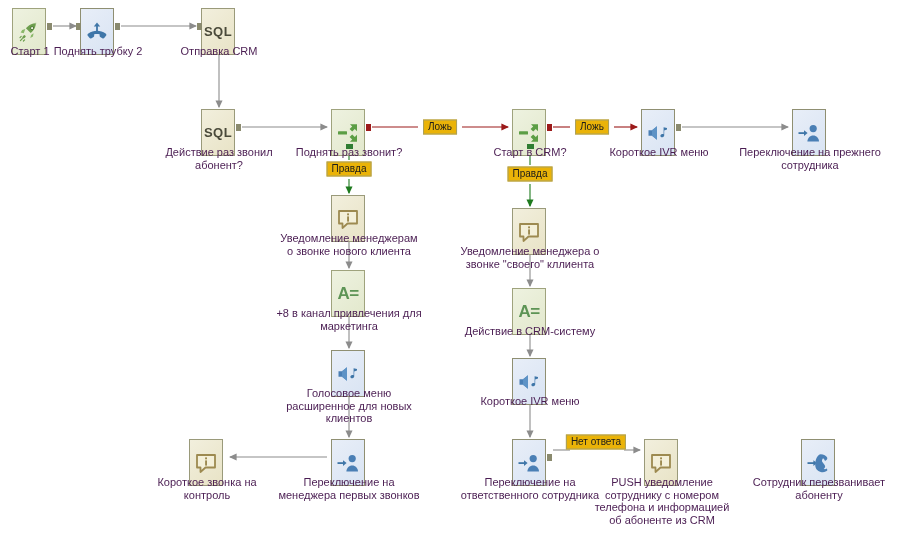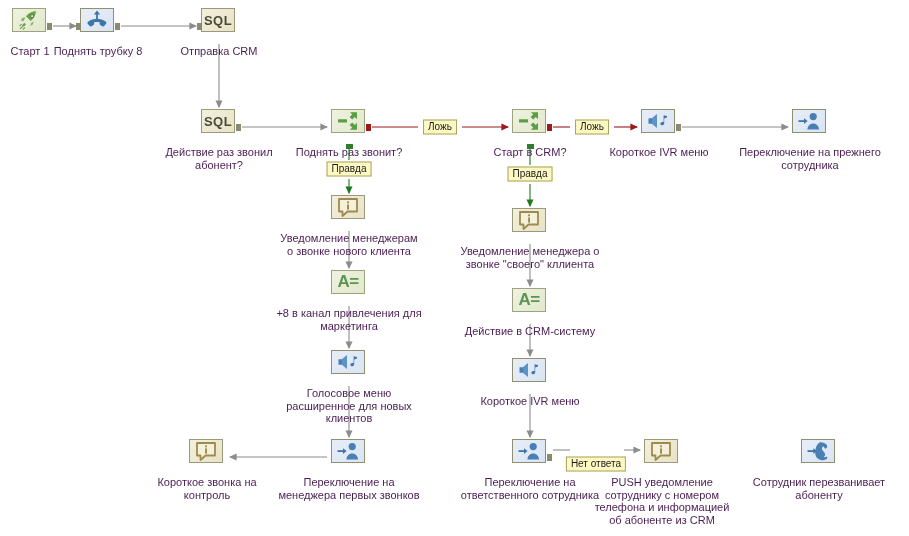--- a/index.html
+++ b/index.html
@@ -28,21 +28,21 @@
   
   .node {
     position: absolute;
     width: 0; height: 0;
   }
   .node .box {
     position: absolute;
     left: -18px;
     top: -18px;
     width: 34px;
-    height: 24px;
+    height: 47px;
     border: 1px solid #9a9a7a;
     box-sizing: border-box;
     display: flex;
     align-items: center;
     justify-content: center;
     background: #eef0dd;
   }
   .node.green .box {
     background: linear-gradient(135deg,#eef2e0 0%,#e2e8cc 100%);
     border-color: #9fa37d;
@@ -80,21 +80,21 @@
   .port.right { left: 17px; }
   .port.left  { left: -22px; }
   .port.bot   { left: -3px; top: 17px; width: 7px; height: 5px; }
   .port.red   { background: #9c1a1a; }
   .port.grn   { background: #2f7d32; }
 
   
   .elabel {
     position: absolute;
     transform: translate(-50%,-50%);
-    background: #fef9c3;
+    background: #eab308;
     border: 1px solid #a8a060;
     font-size: 10px;
     line-height: 12px;
     padding: 0px 4px 1px 4px;
     color: #1b1b1b;
     white-space: nowrap;
   }
   
   .ico { display:block; }
   .sqltxt {
@@ -184,21 +184,21 @@
         <div class="caption">Старт 1</div>
         <div class="port right"></div>
       </div>
       <div class="node blue cap-narrow" style="left: 98px; top: 26px;">
         <div class="box">
           <svg class="ico" width="24" height="24" viewBox="0 0 24 24">
         <path d="M12 2.5 L15.2 6.6 L12.9 6.6 L12.9 11 L11.1 11 L11.1 6.6 L8.8 6.6 Z" fill="#3f76a8"></path>
         <path d="M3.4 13.4c5-3.4 12.2-3.4 17.2 0 .9.6 1 1.6.4 2.4l-1.6 2c-.5.7-1.4.8-2.1.4l-2.1-1.3c-.5-.3-.7-.9-.6-1.5l.2-1c-1.9-.6-3.9-.6-5.8 0l.2 1c.1.6-.1 1.2-.6 1.5l-2.1 1.3c-.7.4-1.6.3-2.1-.4l-1.6-2c-.6-.8-.5-1.8.6-2.4z" fill="#3f76a8"></path>
       </svg>
         </div>
-        <div class="caption">Поднять трубку 8</div>
+        <div class="caption">Поднять трубку 2</div>
         <div class="port left"></div>
         <div class="port right"></div>
       </div>
       <div class="node tan cap-narrow" style="left: 219px; top: 26px;">
         <div class="box">
           <span class="sqltxt">SQL</span>
         </div>
         <div class="caption">Отправка CRM</div>
         <div class="port left"></div>
       </div>
@@ -374,16 +374,16 @@
         <div class="caption">Сотрудник перезванивает
 абоненту</div>
       </div>
     </div>
 
   <div id="labels-layer">
       <div class="elabel" style="left: 440px; top: 127px;">Ложь</div>
       <div class="elabel" style="left: 349px; top: 169px;">Правда</div>
       <div class="elabel" style="left: 592px; top: 127px;">Ложь</div>
       <div class="elabel" style="left: 530px; top: 174px;">Правда</div>
-      <div class="elabel" style="left: 596px; top: 464px;">Нет ответа</div>
+      <div class="elabel" style="left: 596px; top: 442px;">Нет ответа</div>
     </div>
 
 </div>
 
 </body></html>

